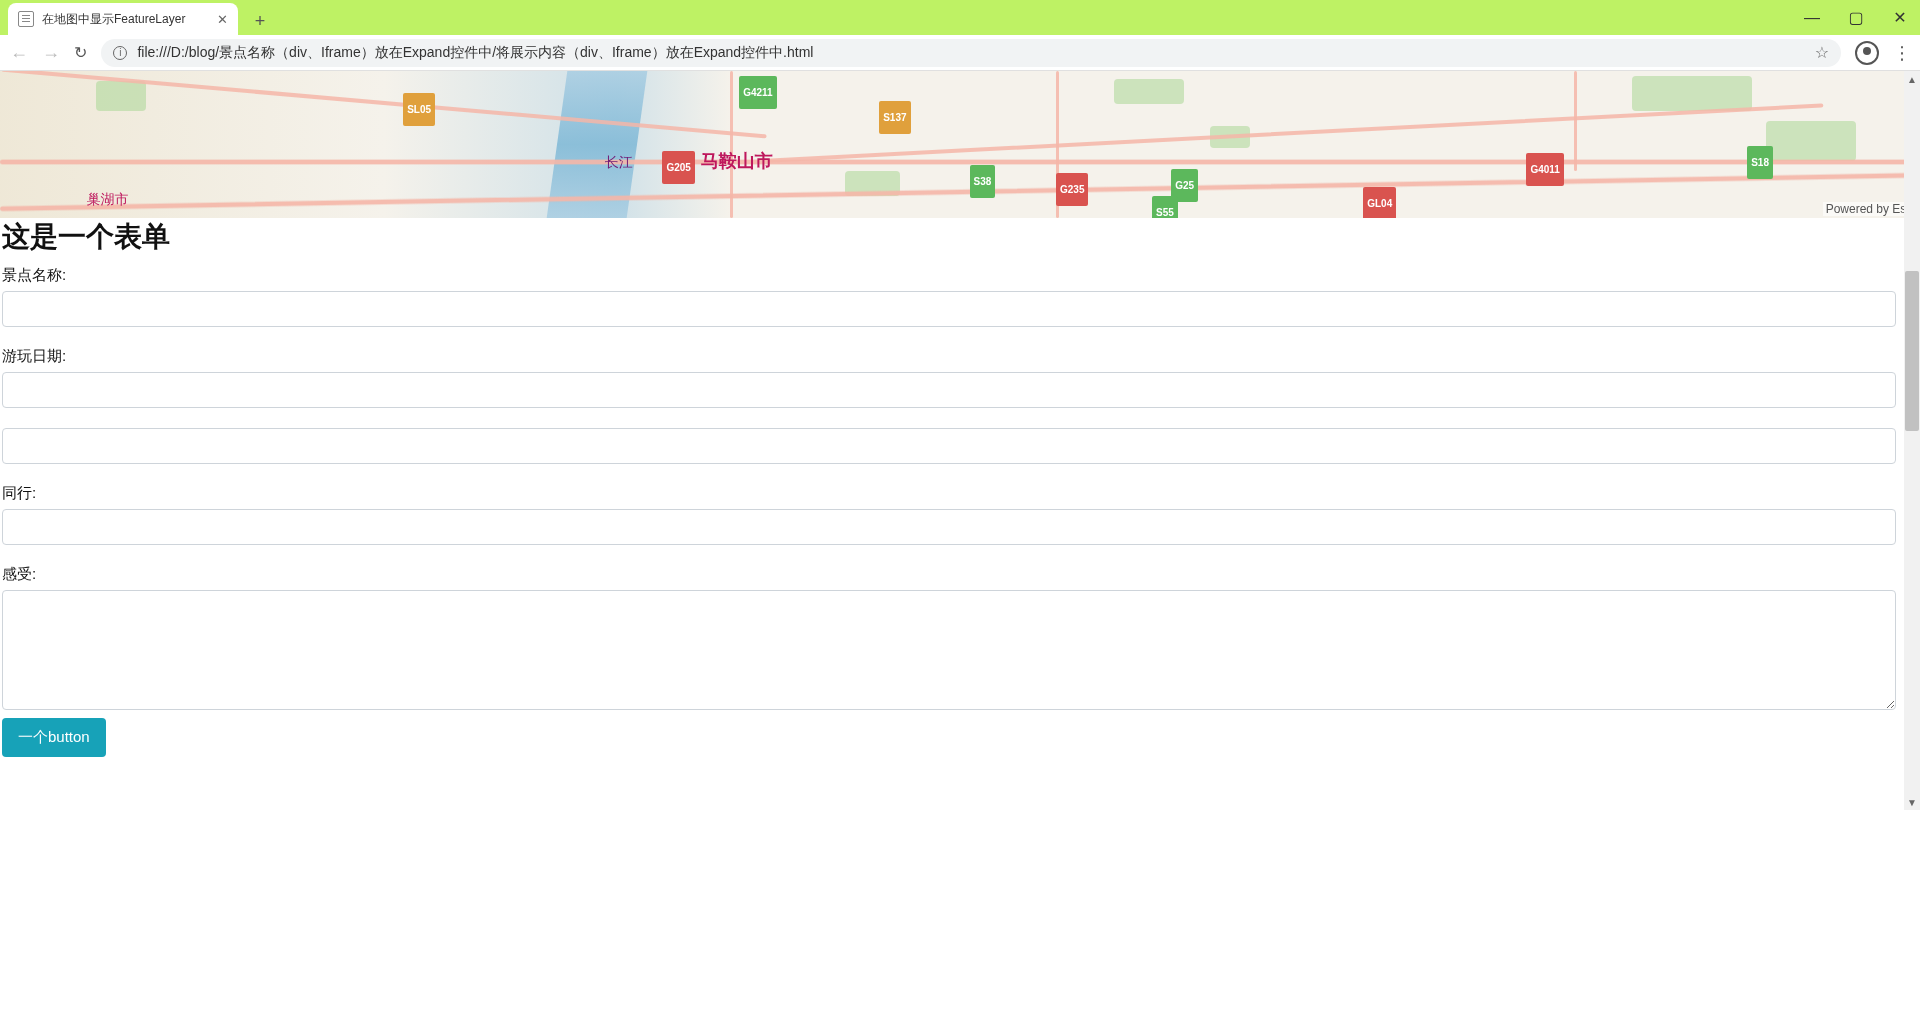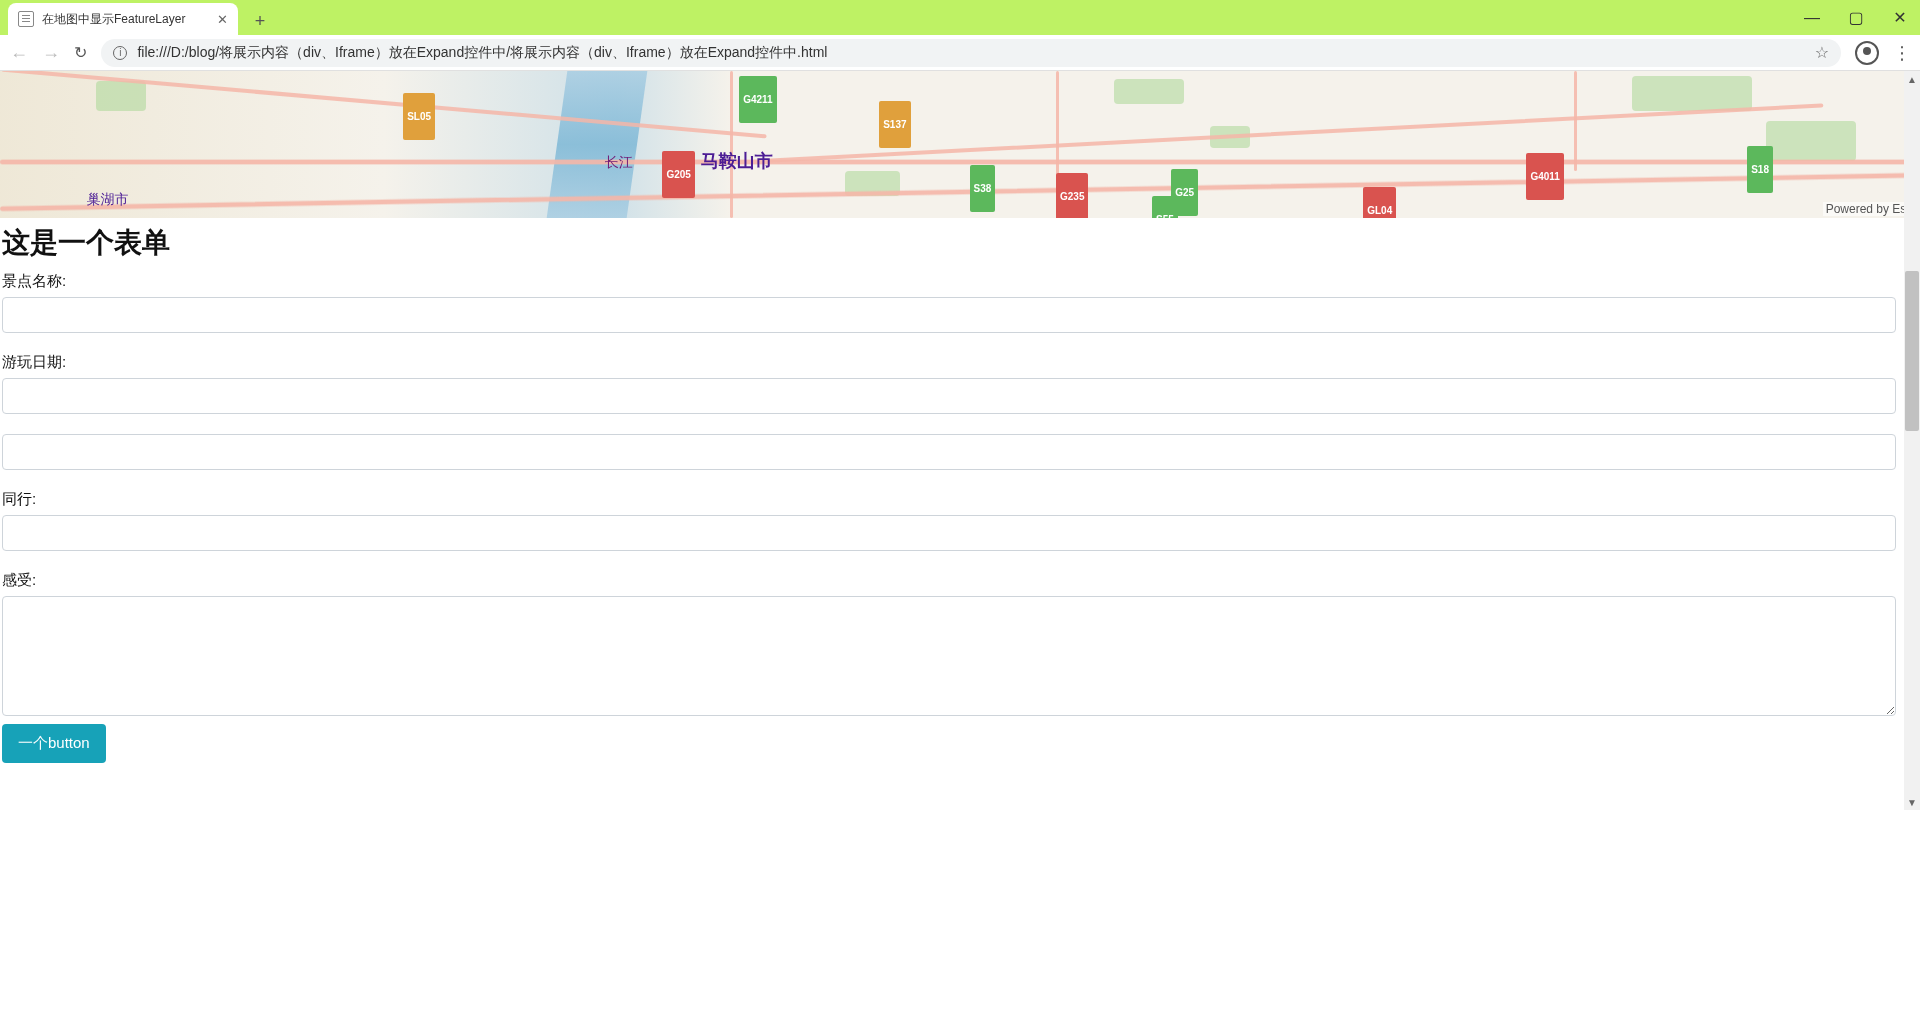--- a/index.html
+++ b/index.html
@@ -179,32 +179,32 @@
     }
     .green-blob {
       position:absolute;
       background: rgba(170, 215, 150, 0.55);
       border-radius: 4px;
     }
     .city-text {
       position:absolute;
       font-size: 18px;
       font-weight: bold;
-      color: #4c1d95;
+      color: #be185d;
     }
     .river-label {
       position:absolute;
       font-size: 14px;
       color: #701a75;
     }
     .badge {
       position: absolute;
       font-size: 10px;
       color: #fff;
-      padding: 18px 4px;
+      padding: 11px 4px;
       border-radius: 2px;
       font-weight: bold;
     }
     .bg-red { background: #d9534f; }
     .bg-green { background: #5cb85c; }
     .bg-orange { background: #e0a03c; }
     .esri-attr {
       position: absolute;
       right: 4px;
       bottom: 2px;
@@ -212,21 +212,21 @@
       color: #555;
       background: rgba(255,255,255,0.6);
       padding: 0 3px;
     }
     .form-area {
       padding: 0 2px;
     }
     .form-title {
       font-size: 28px;
       font-weight: bold;
-      margin: 6px 0 10px 0;
+      margin: 0 0 10px 0;
       color: #111;
     }
     .form-label {
       font-size: 15px;
       color: #111;
       margin-bottom: 6px;
       display: block;
     }
     .form-input {
       width: calc(100% - 22px);
@@ -278,21 +278,21 @@
       <div class="wc-btn">▢</div>
       <div class="wc-btn">✕</div>
     </div>
   </div>
   <div class="toolbar">
     <span class="nav-arrow">←</span>
     <span class="nav-arrow">→</span>
     <span class="reload">↻</span>
     <div class="address-bar">
       <span class="addr-info-icon">i</span>
-      <span>file:///D:/blog/将展示内容（div、Iframe）放在Expand控件中/将展示内容（div、Iframe）放在Expand控件中.html</span>
+      <span>file:///D:/blog/景点名称（div、Iframe）放在Expand控件中/将展示内容（div、Iframe）放在Expand控件中.html</span>
       <div class="addr-right">
         <span class="star">☆</span>
       </div>
     </div>
     <div class="avatar">
         <div class="avatar-head"></div>
       </div>
     <span class="kebab">⋮</span>
   </div>
 </div>

